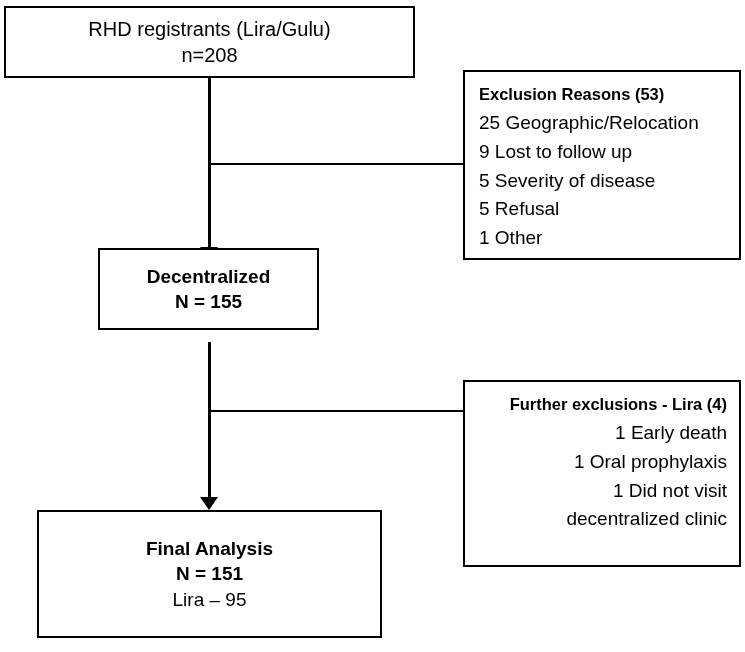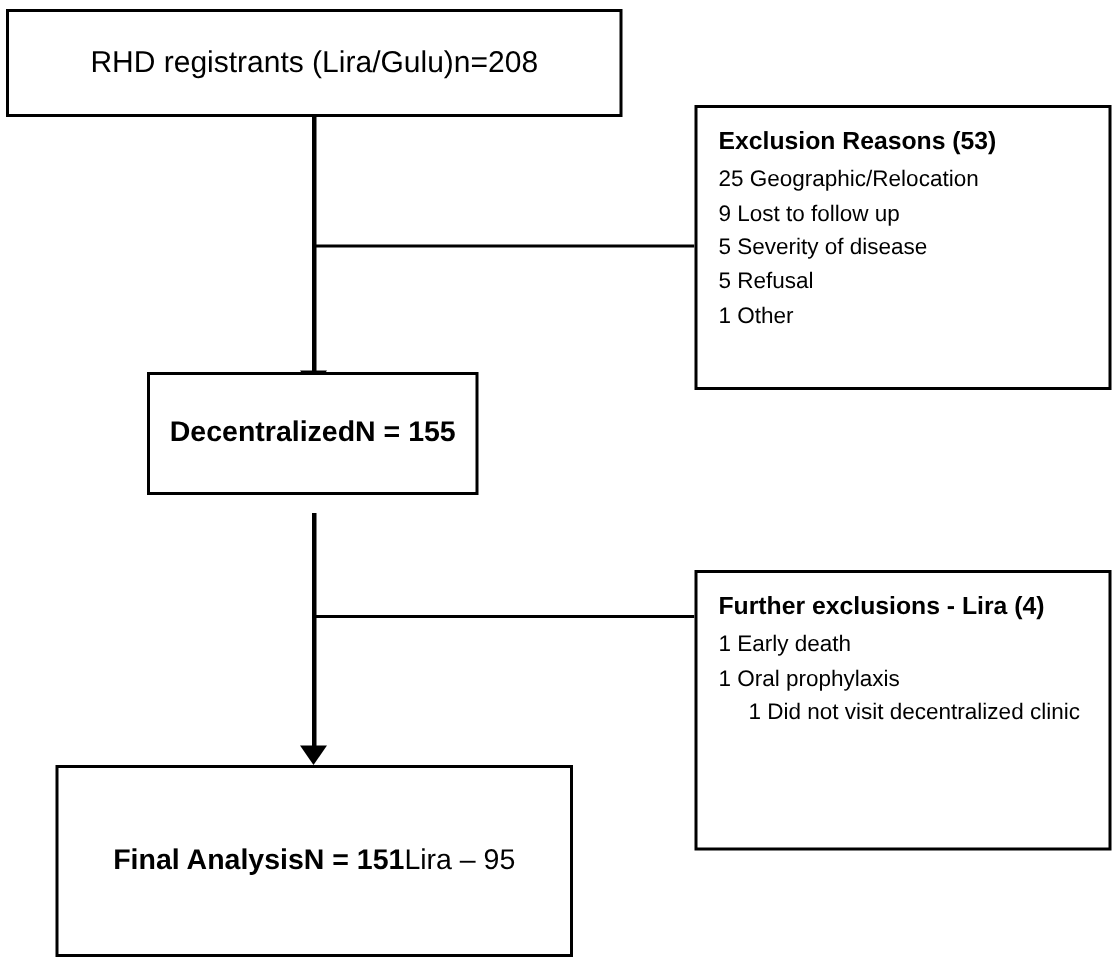--- a/index.html
+++ b/index.html
@@ -17,21 +17,21 @@
     height: 652px;
     background: #ffffff;
     overflow: hidden;
   }
   .box {
     position: absolute;
     box-sizing: border-box;
     border: 2px solid #000000;
     background: #ffffff;
     display: flex;
-    flex-direction: row;
+    flex-direction: column;
     justify-content: center;
     align-items: center;
   }
   .box-line {
     text-align: center;
     line-height: 1.32;
     white-space: nowrap;
   }
   .box-title {
     font-size: 20px;
@@ -55,21 +55,21 @@
     flex-direction: column;
     justify-content: flex-start;
   }
   .panel-header {
     font-weight: bold;
     font-size: 16.5px;
     line-height: 1.5;
     margin-bottom: 2px;
   }
   .panel-item {
-    font-size: 15px;
+    font-size: 19px;
     line-height: 1.52;
   }
   .panel-item.wrap {
     white-space: normal;
     margin-left: 20px;
   }
 
   
   .vline {
     position: absolute;
@@ -117,21 +117,21 @@
   <div class="box" style="left:98px; top:248px; width:221px; height:82px;">
     <div class="box-line box-bold">Decentralized</div>
     <div class="box-line box-bold">N = 155</div>
   </div>
 
   <div class="vline" style="left:208px; top:342px; height:157px;"></div>
   <div class="arrowhead" style="left:200px; top:497px;"></div>
 
   <div class="hline" style="left:208px; top:410px; width:255px;"></div>
 
-  <div class="panel" style="left:463px; top:380px; width:278px; height:187px;">
+  <div class="panel" style="left:463px; top:380px; width:278px; height:187px;text-align:right;">
     <div class="panel-header">Further exclusions - Lira (4)</div>
     <div class="panel-item">1 Early death</div>
     <div class="panel-item">1 Oral prophylaxis</div>
     <div class="panel-item wrap">1 Did not visit decentralized clinic</div>
   </div>
 
   <div class="box" style="left:37px; top:510px; width:345px; height:128px;">
     <div class="box-line box-bold">Final Analysis</div>
     <div class="box-line box-bold">N = 151</div>
     <div class="box-line box-plain">Lira – 95</div>

